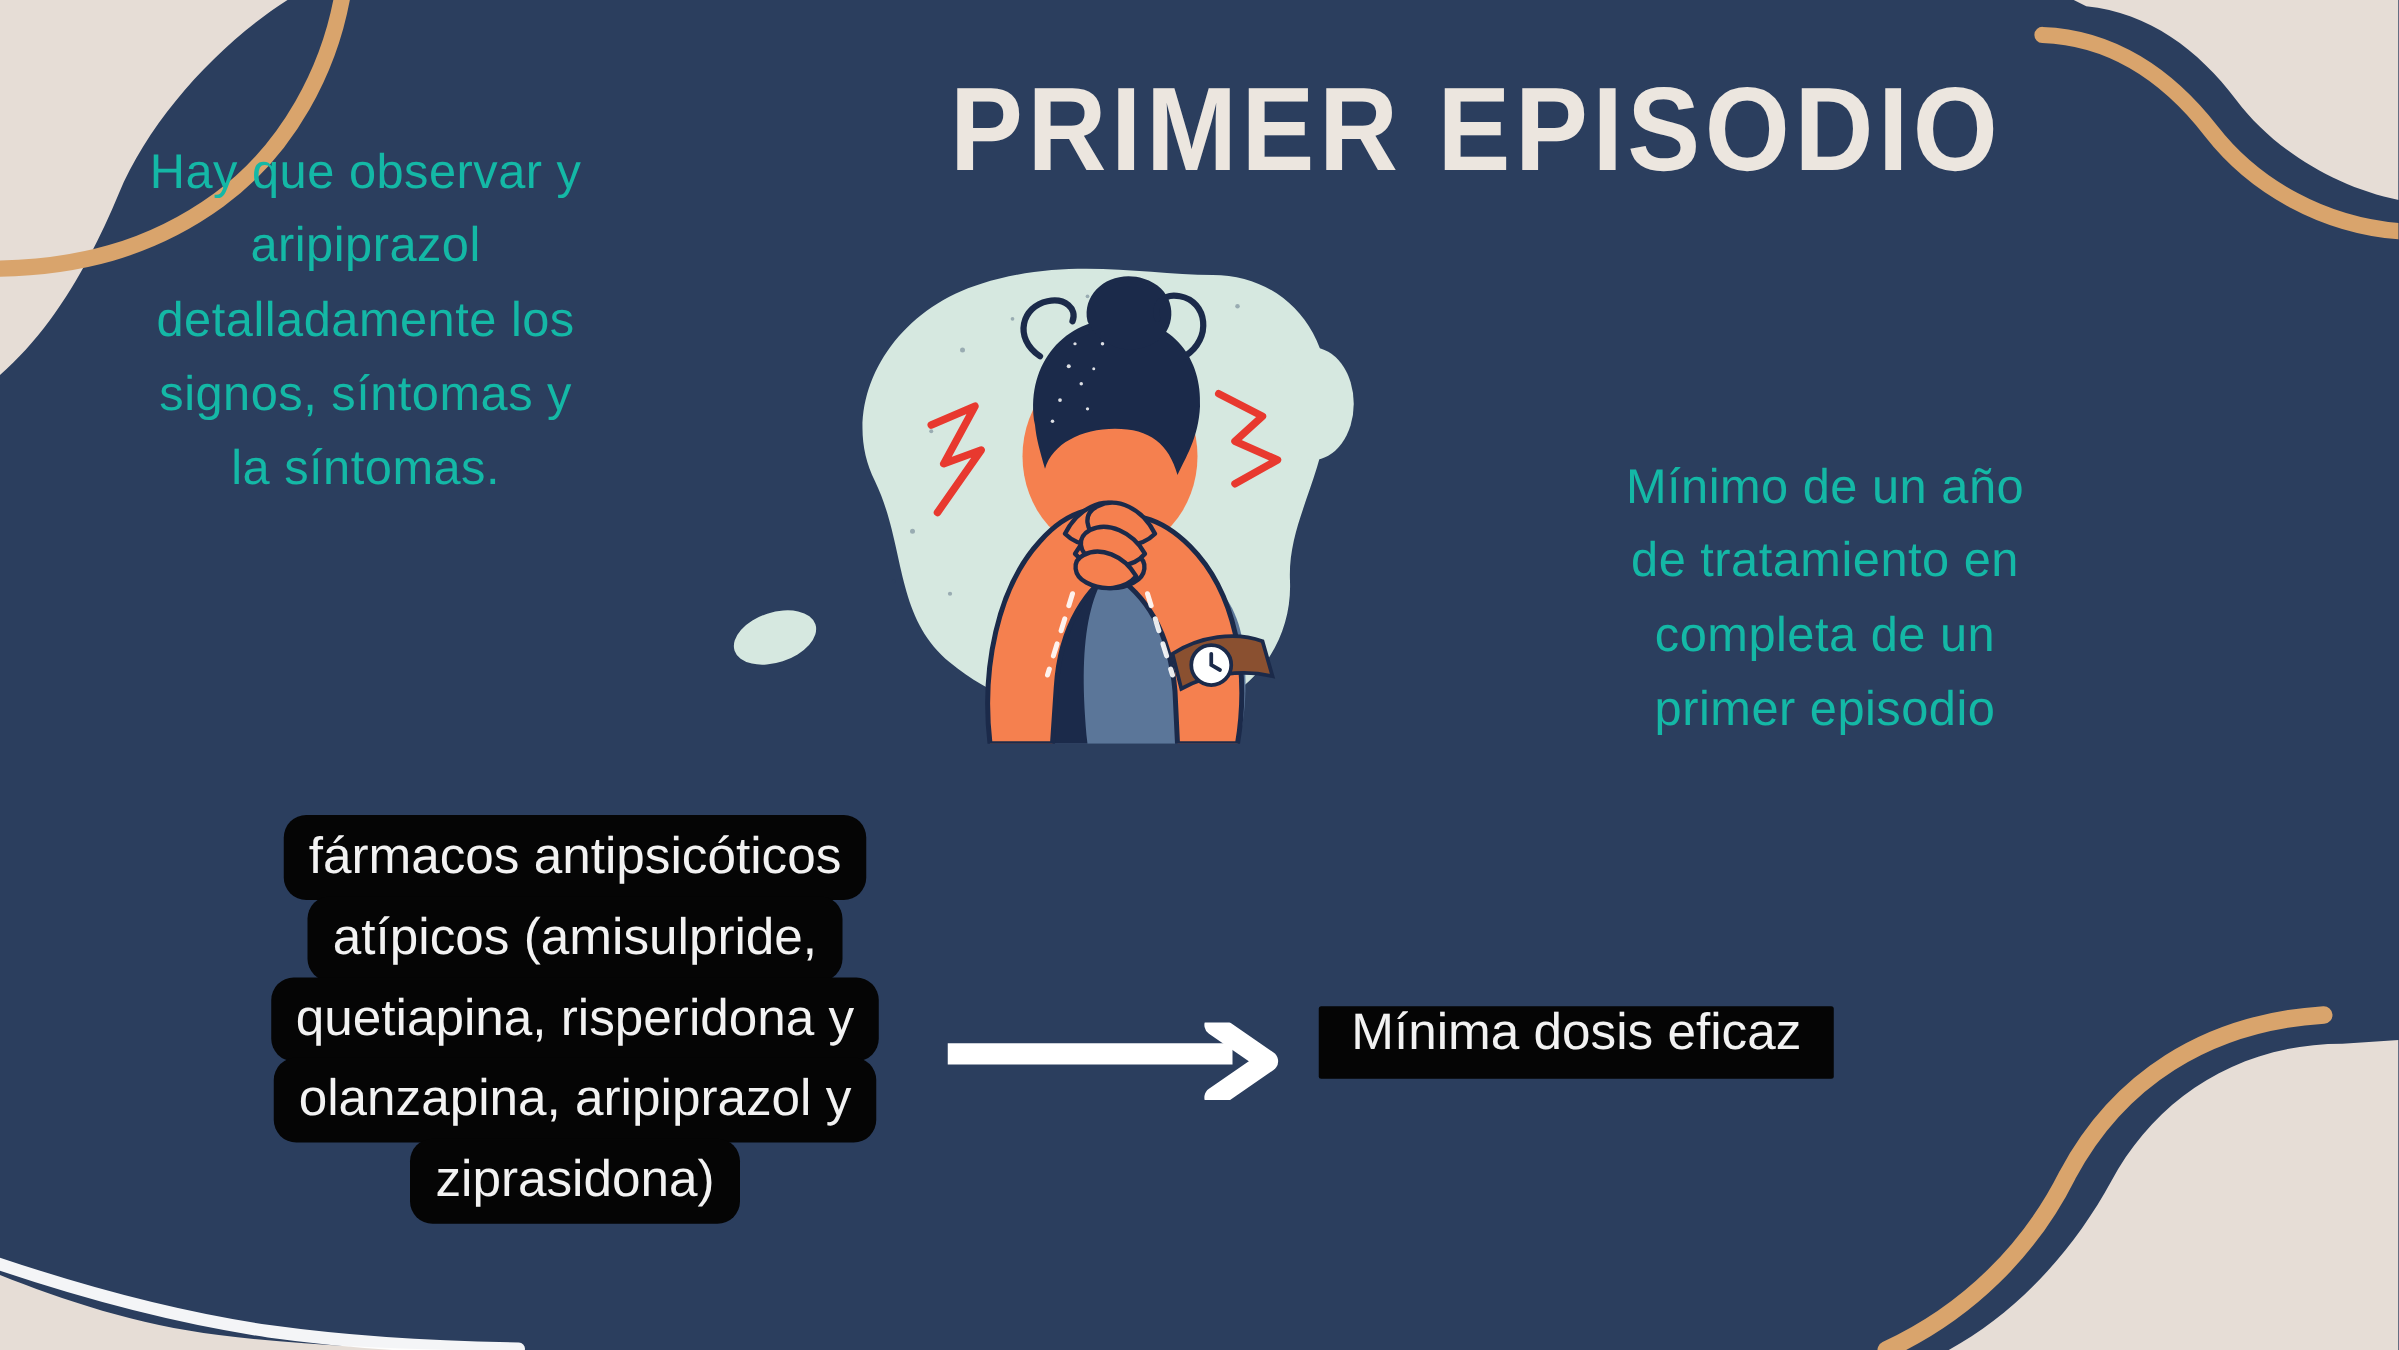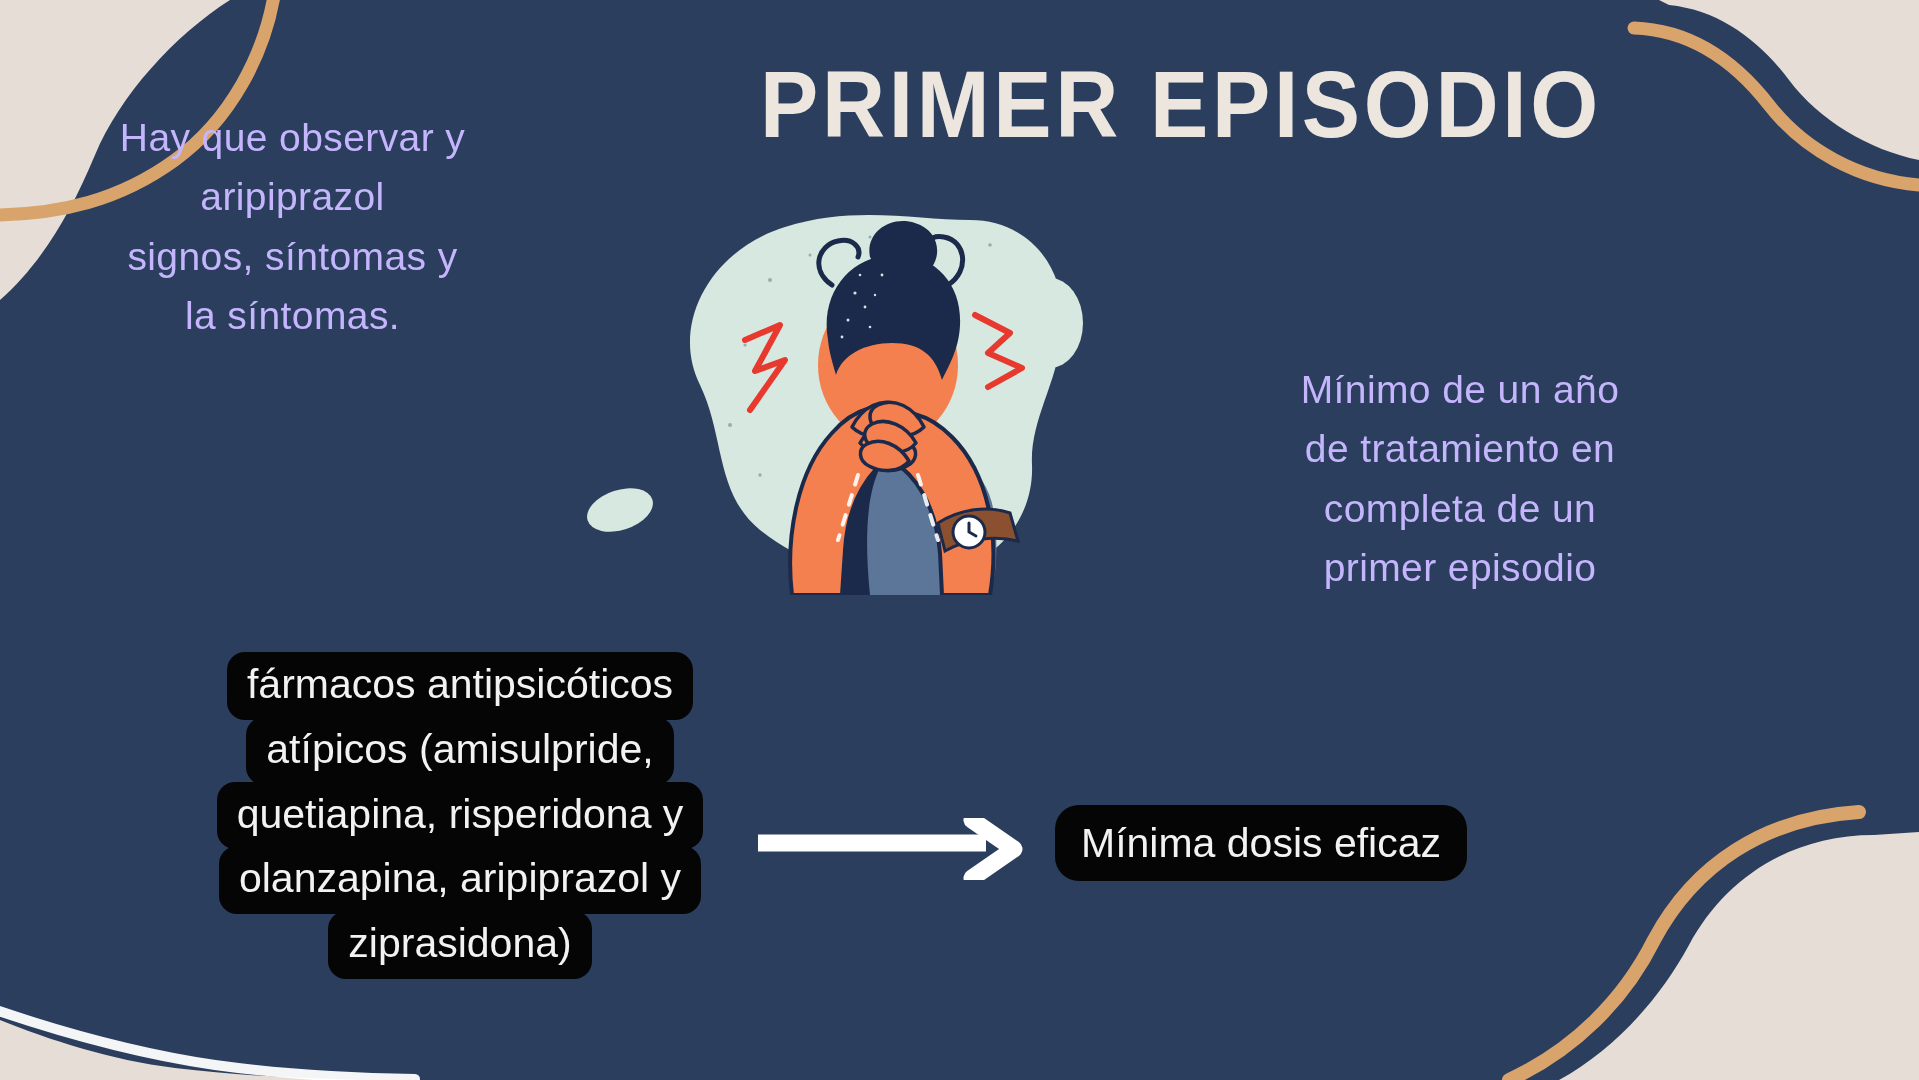--- a/index.html
+++ b/index.html
@@ -29,21 +29,21 @@
     color:#ece6df;
     transform:scaleX(0.92);
     transform-origin:left center;
     white-space:nowrap;
     line-height:1.05;
   }
 
   
   .bodytext {
     position:absolute;
-    color:#c4b5fd;
+    color:#14b8a6;
     font-family:"Liberation Sans", sans-serif;
     font-weight:300;
     font-size:39px;
     line-height:1.52;
     text-align:center;
     letter-spacing:0.4px;
   }
   #left-text  { left:55px;  top:108px; width:475px; }
   #right-text { left:1245px; top:320px; width:430px;margin-top:40px; }
 
@@ -59,21 +59,21 @@
     line-height:1.02;
     padding:12px 20px 14px 20px;
     border-radius:18px;
     margin:-3px auto 0 auto;
     white-space:nowrap;
   }
   #drug-box { left:150px; top:655px; width:620px; text-align:center; }
   #drug-box .hl-line { margin-left:auto; margin-right:auto; }
 
   #dose-box { left:1055px; top:808px; }
-  #dose-box .hl-line { font-size:41px; padding:18px 26px 16px 26px; border-radius:24px; }
+  #dose-box .hl-line { font-size:41px; padding:0 26px 16px 26px; border-radius:2px; }
 
   
   #arrow { position:absolute; left:758px; top:818px; }
 
   
   #illus { position:absolute; left:570px; top:175px; width:520px; height:420px; }
 </style>
 </head>
 <body>
 
@@ -97,20 +97,21 @@
   <svg class="deco" style="left:0;bottom:0;" width="420" height="160" viewBox="0 0 420 160">
     <path d="M0,160 L0,100 C50,120 110,140 175,148 C240,156 300,158 360,160 Z" fill="#e6ddd6"></path>
     <path d="M-10,88 C60,112 140,134 215,145 C280,154 345,158 415,159" stroke="#ffffff" stroke-width="10" fill="none" stroke-linecap="round" opacity="0.95"></path>
   </svg>
 
   <div id="title">PRIMER EPISODIO</div>
 
   <div id="left-text" class="bodytext">
     <div>Hay que observar y</div>
     <div>aripiprazol</div>
+    <div>detalladamente los</div>
     <div>signos, síntomas y</div>
     <div>la síntomas.</div>
   </div>
 
   <div id="right-text" class="bodytext">
     <div>Mínimo de un año</div>
     <div>de tratamiento en</div>
     <div>completa de un</div>
     <div>primer episodio</div>
   </div>

